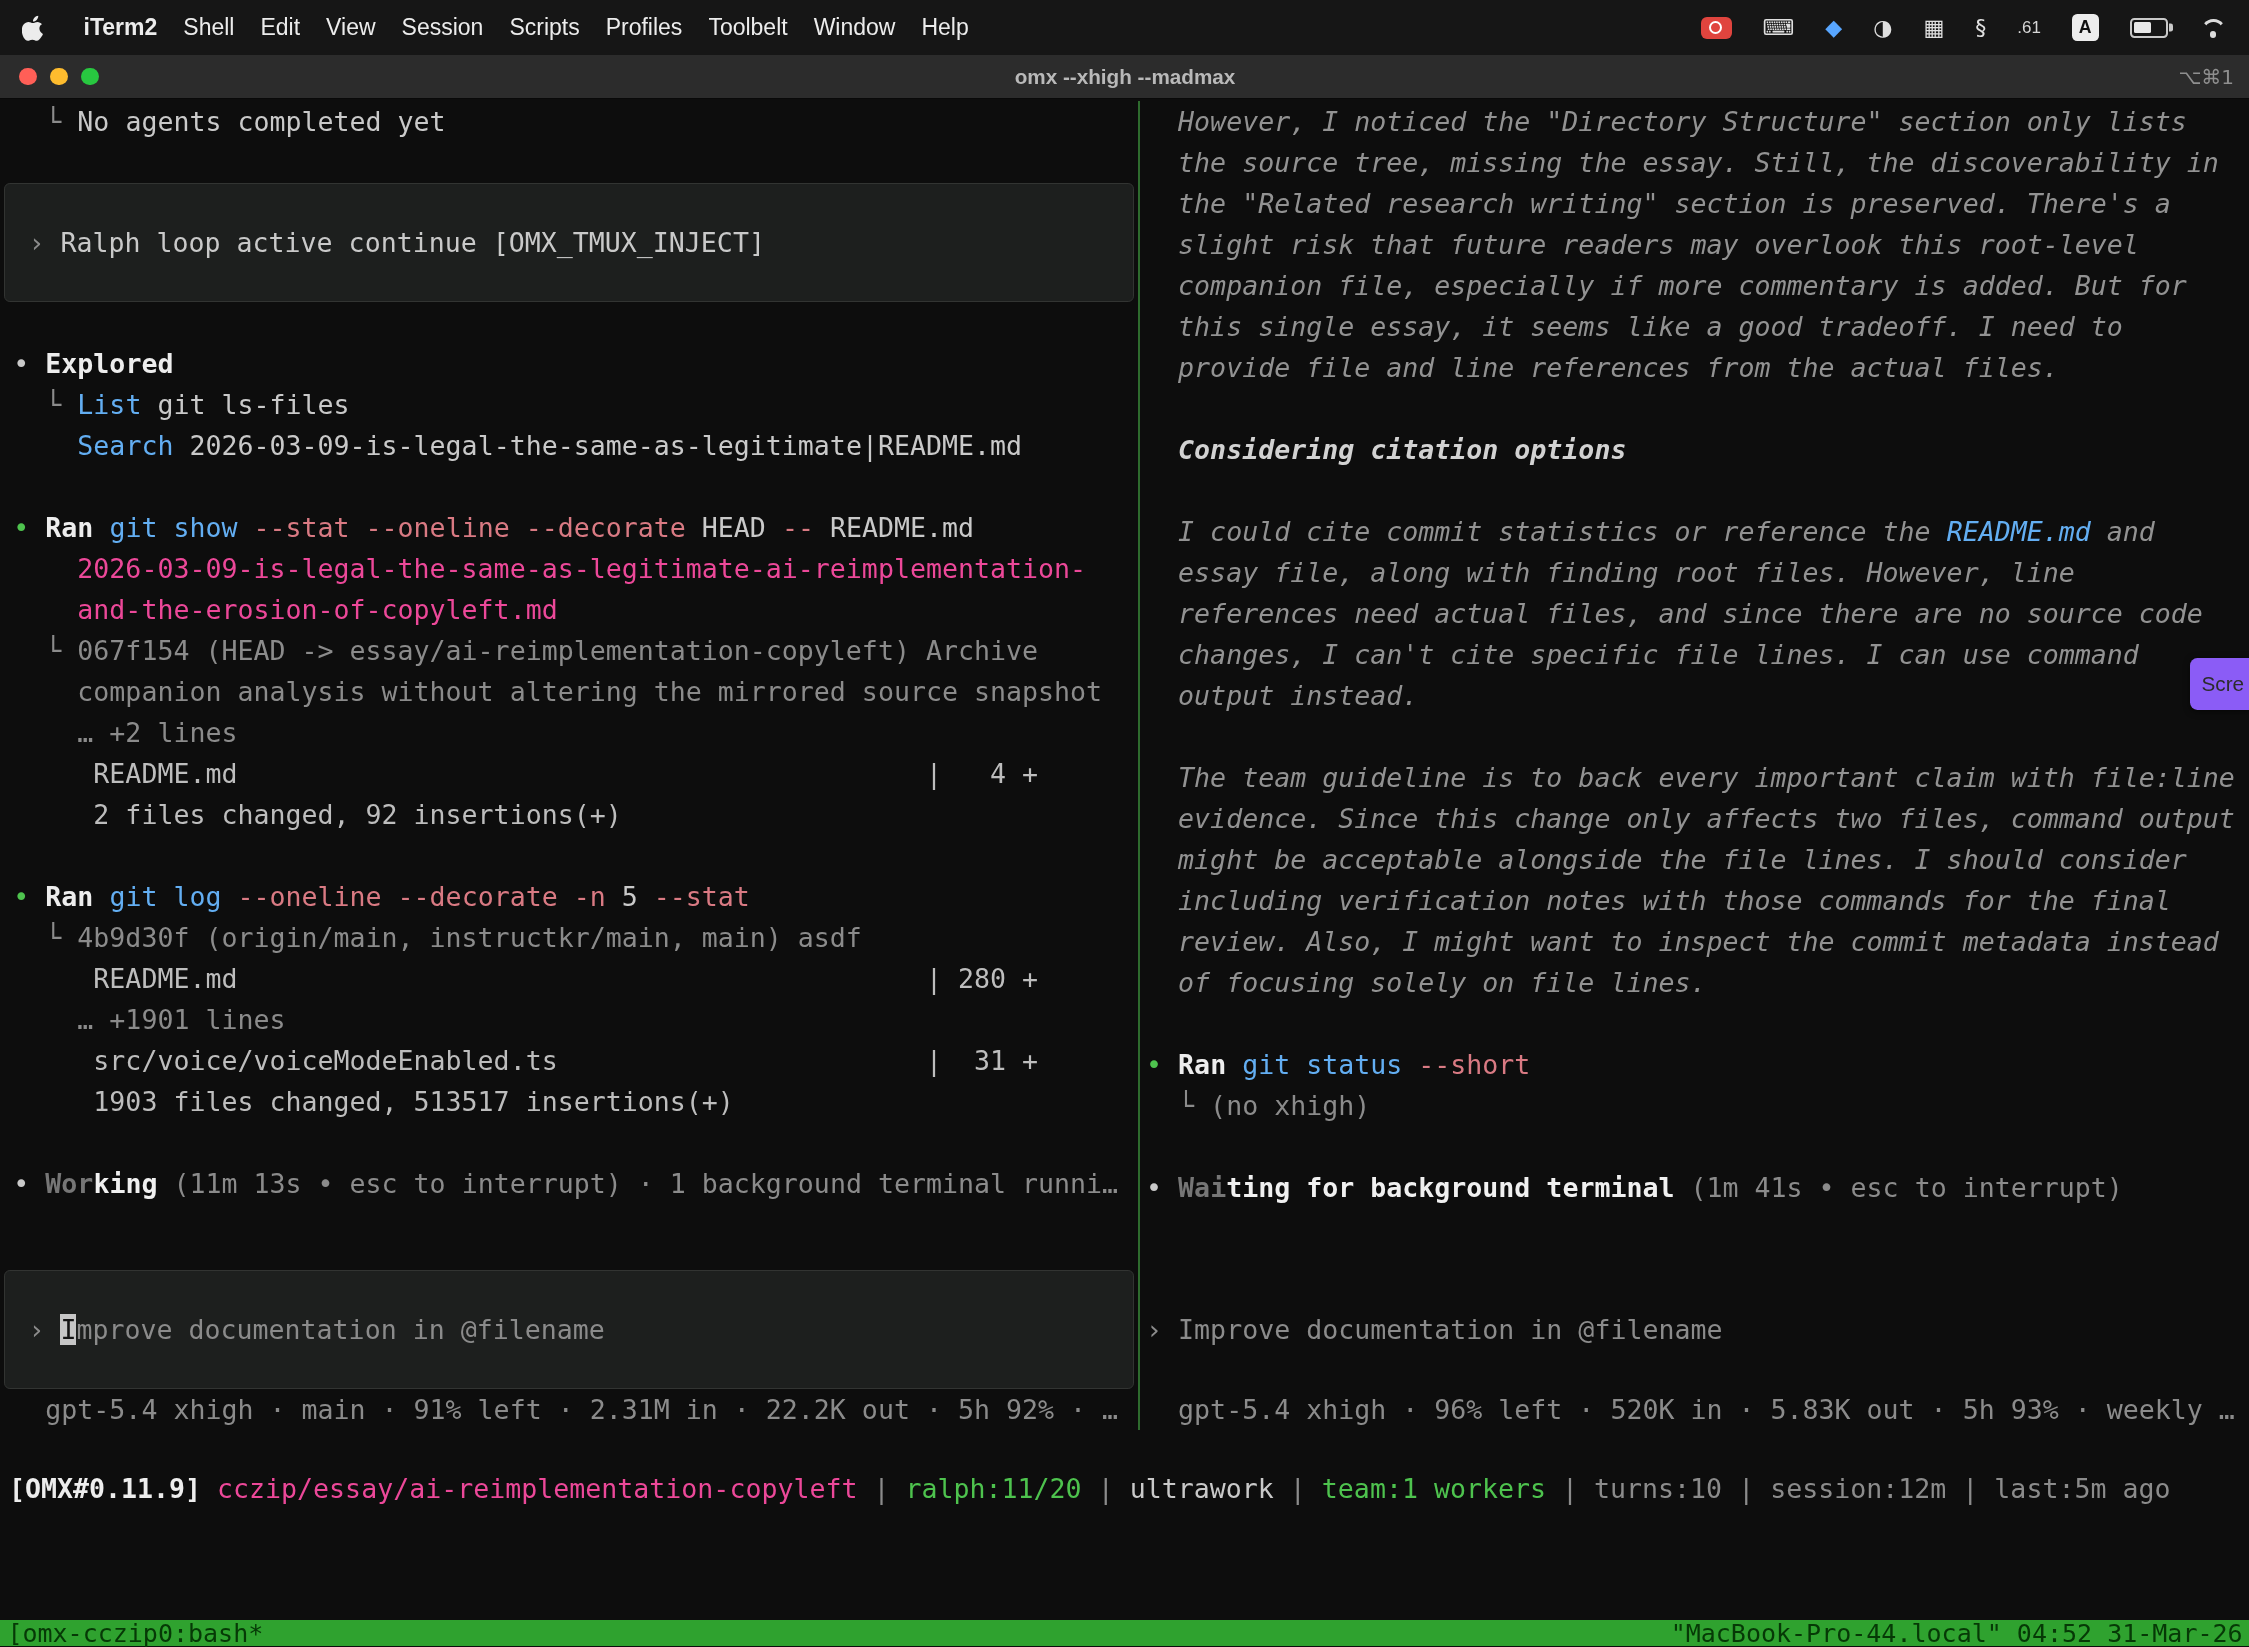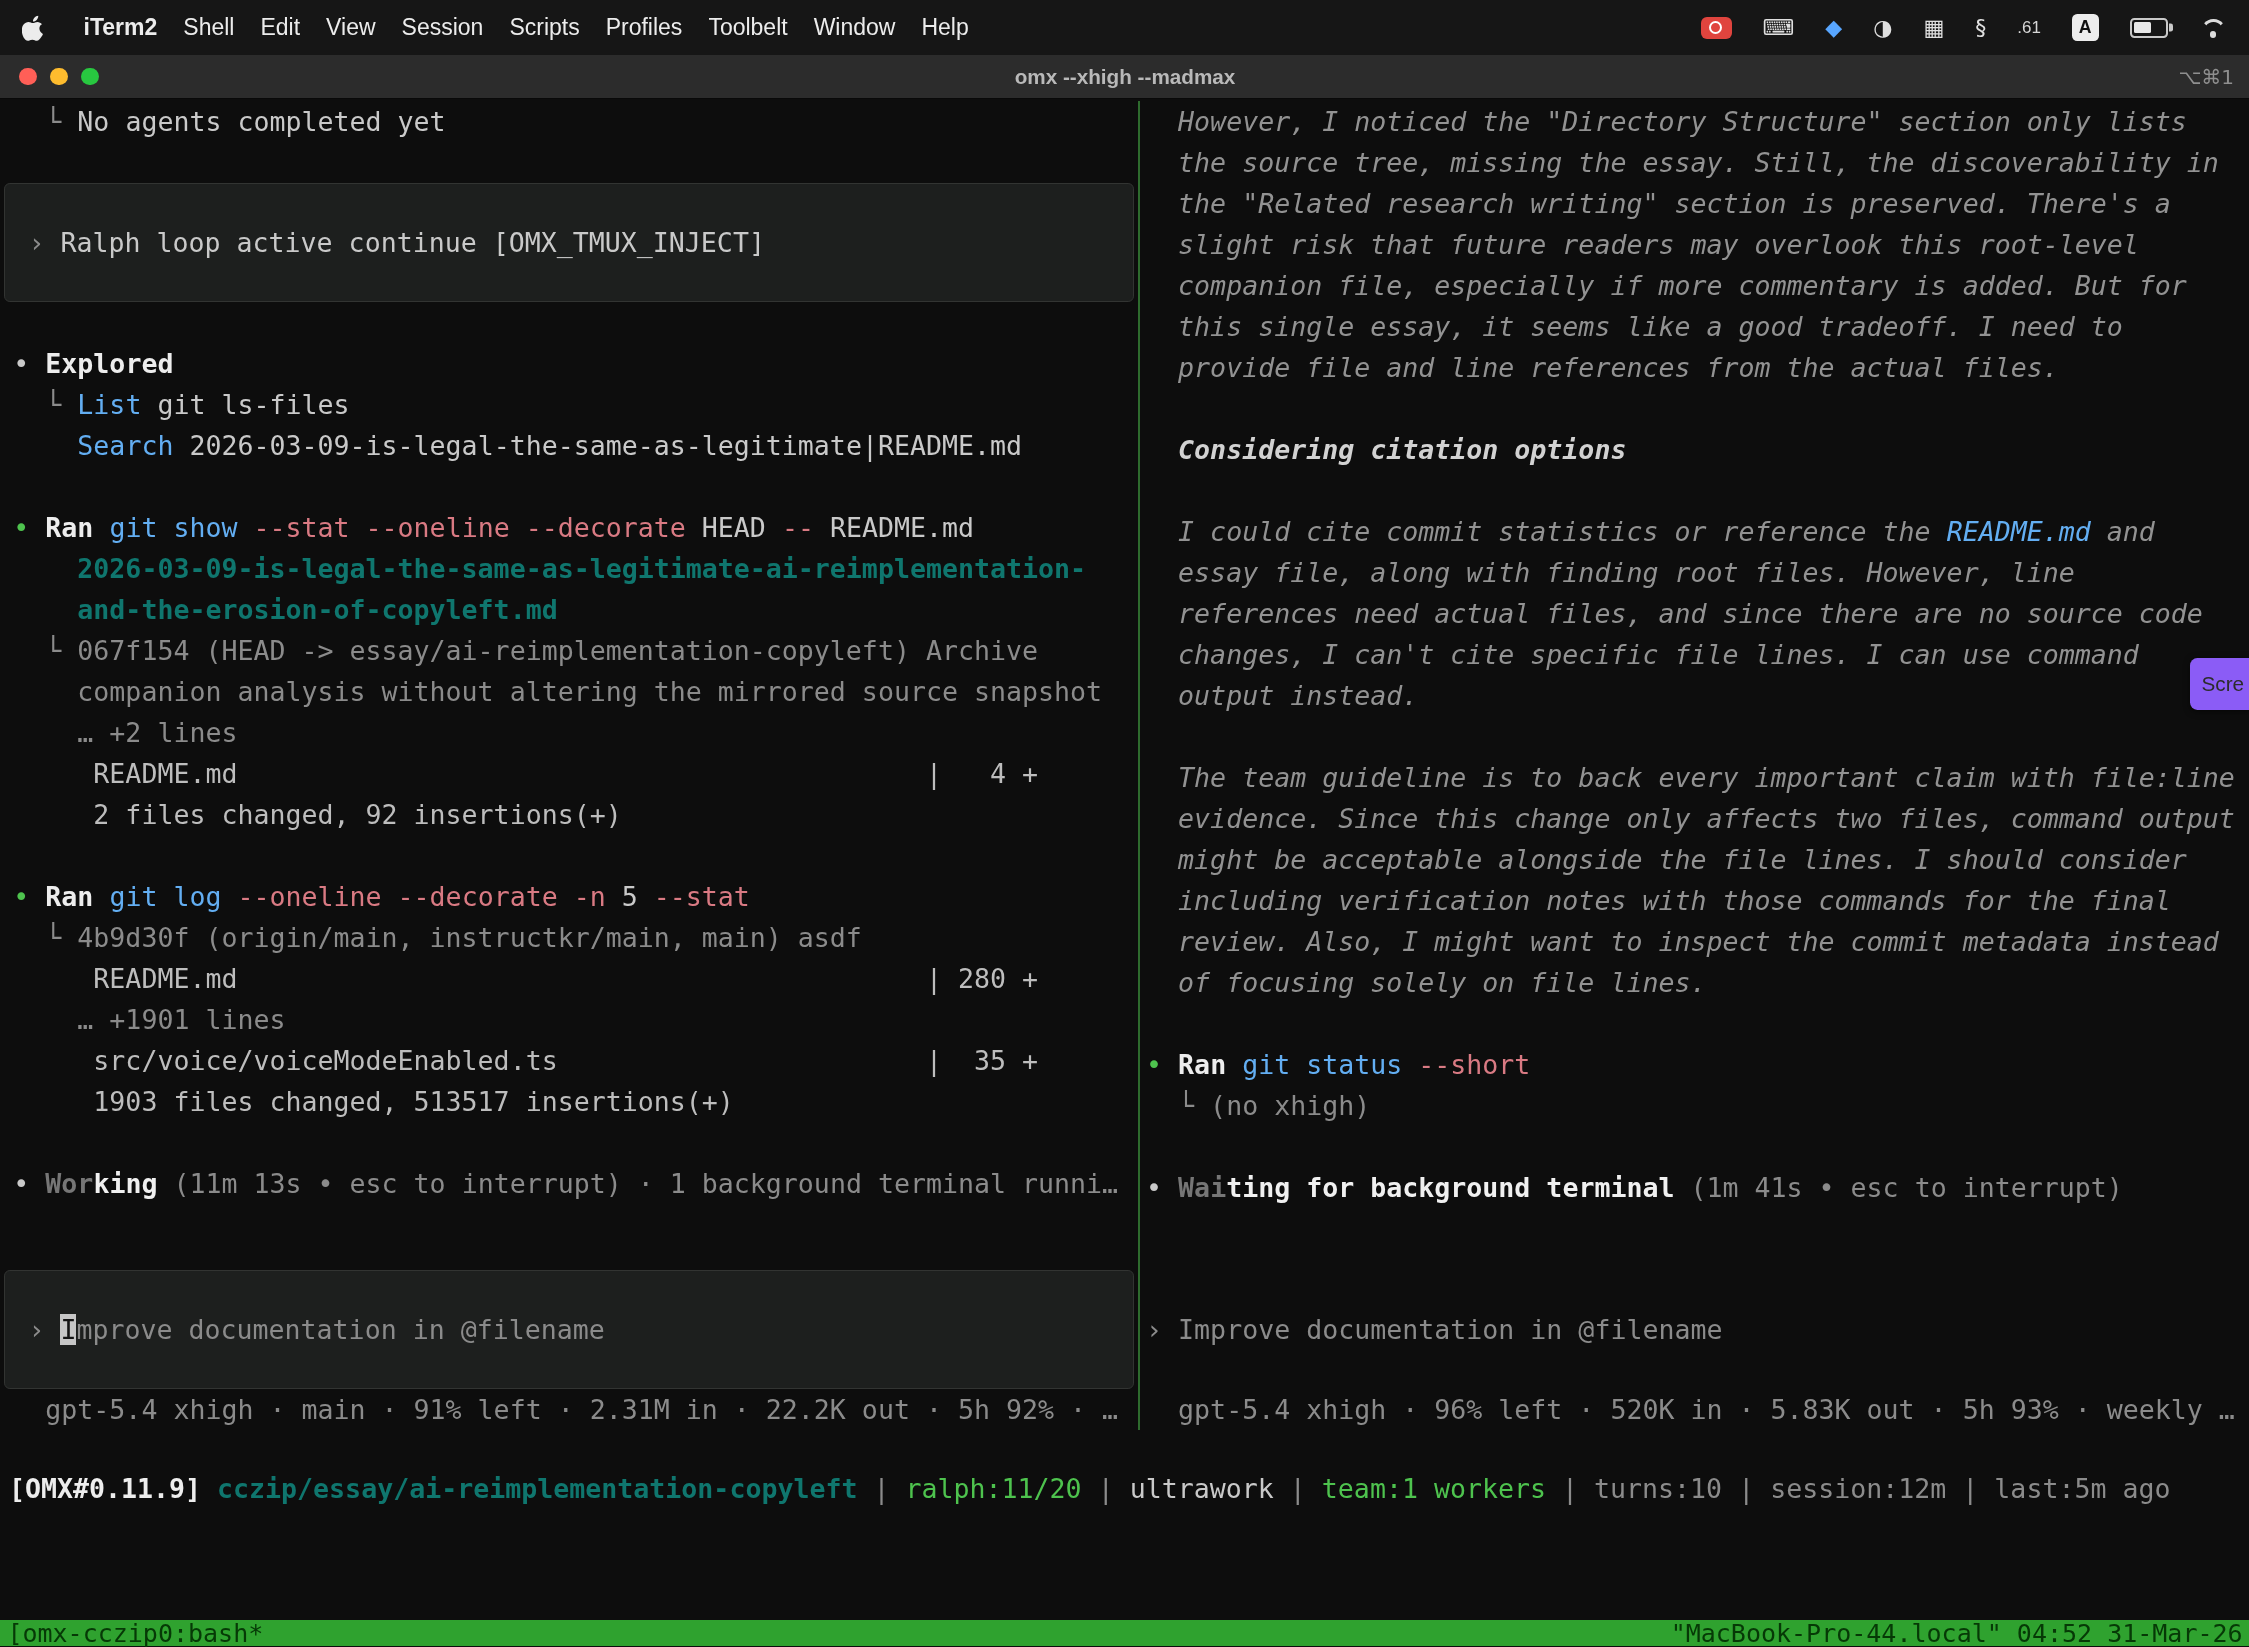--- a/index.html
+++ b/index.html
@@ -55,21 +55,21 @@
   .prompt-plain{padding:39px 0;}
   .pane-status{}
 
   
   .s-fg{color:#c9c9c9;}
   .s-bold{color:#ededed;font-weight:700;}
   .s-dim{color:#8b8b8b;}
   .s-green{color:#4ec34e;}
   .s-cmd{color:#63aef2;}
   .s-flag{color:#d97a83;}
-  .s-pink{color:#0f766e;font-weight:bold;}
+  .s-pink{color:#ec4899;}
   .s-stat{color:#bdbdbd;}
   .s-it{color:#929292;font-style:italic;}
   .s-itb{color:#d2d2d2;font-style:italic;font-weight:700;}
   .s-link{color:#63aef2;font-style:italic;}
   .s-shimd{color:#767676;font-weight:700;}
   .s-shimb{color:#f0f0f0;font-weight:700;}
   .s-cursor{background:#c6c6c6;color:#141414;}
 
   
   .omx-line{margin-top:38px;height:41px;line-height:41px;font-size:26.6px;white-space:pre;
@@ -150,21 +150,21 @@
           <div class="tline"><span class="s-dim">  └ 067f154 (HEAD -&gt; essay/ai-reimplementation-copyleft) Archive</span></div>
           <div class="tline"><span class="s-dim">    companion analysis without altering the mirrored source snapshot</span></div>
           <div class="tline"><span class="s-dim">    … +2 lines</span></div>
           <div class="tline"><span class="s-stat">     README.md                                           |   4 +</span></div>
           <div class="tline"><span class="s-stat">     2 files changed, 92 insertions(+)</span></div>
           <div class="tline"></div>
           <div class="tline"><span class="s-green">• </span><span class="s-bold">Ran</span><span class="s-fg"> </span><span class="s-cmd">git log</span><span class="s-fg"> </span><span class="s-flag">--oneline --decorate -n</span><span class="s-fg"> 5 </span><span class="s-flag">--stat</span></div>
           <div class="tline"><span class="s-dim">  └ 4b9d30f (origin/main, instructkr/main, main) asdf</span></div>
           <div class="tline"><span class="s-stat">     README.md                                           | 280 +</span></div>
           <div class="tline"><span class="s-dim">    … +1901 lines</span></div>
-          <div class="tline"><span class="s-stat">     src/voice/voiceModeEnabled.ts                       |  35 +</span></div>
+          <div class="tline"><span class="s-stat">     src/voice/voiceModeEnabled.ts                       |  31 +</span></div>
           <div class="tline"><span class="s-stat">     1903 files changed, 513517 insertions(+)</span></div>
           <div class="tline"></div>
           <div class="tline"><span class="s-fg">• </span><span class="s-shimd">Wor</span><span class="s-shimb">king</span><span class="s-dim"> </span><span class="s-dim">(11m 13s • esc to interrupt) · 1 background terminal runni…</span></div>
           <div class="pane-bottom">
             <div class="tbox">
               <div class="tline"><span class="s-dim">› </span><span class="s-cursor">I</span><span class="s-dim">mprove documentation in @filename</span></div>
             </div>
             <div class="tline pane-status"><span class="s-dim">  gpt-5.4 xhigh · main · 91% left · 2.31M in · 22.2K out · 5h 92% · …</span></div>
           </div>
         </div>

